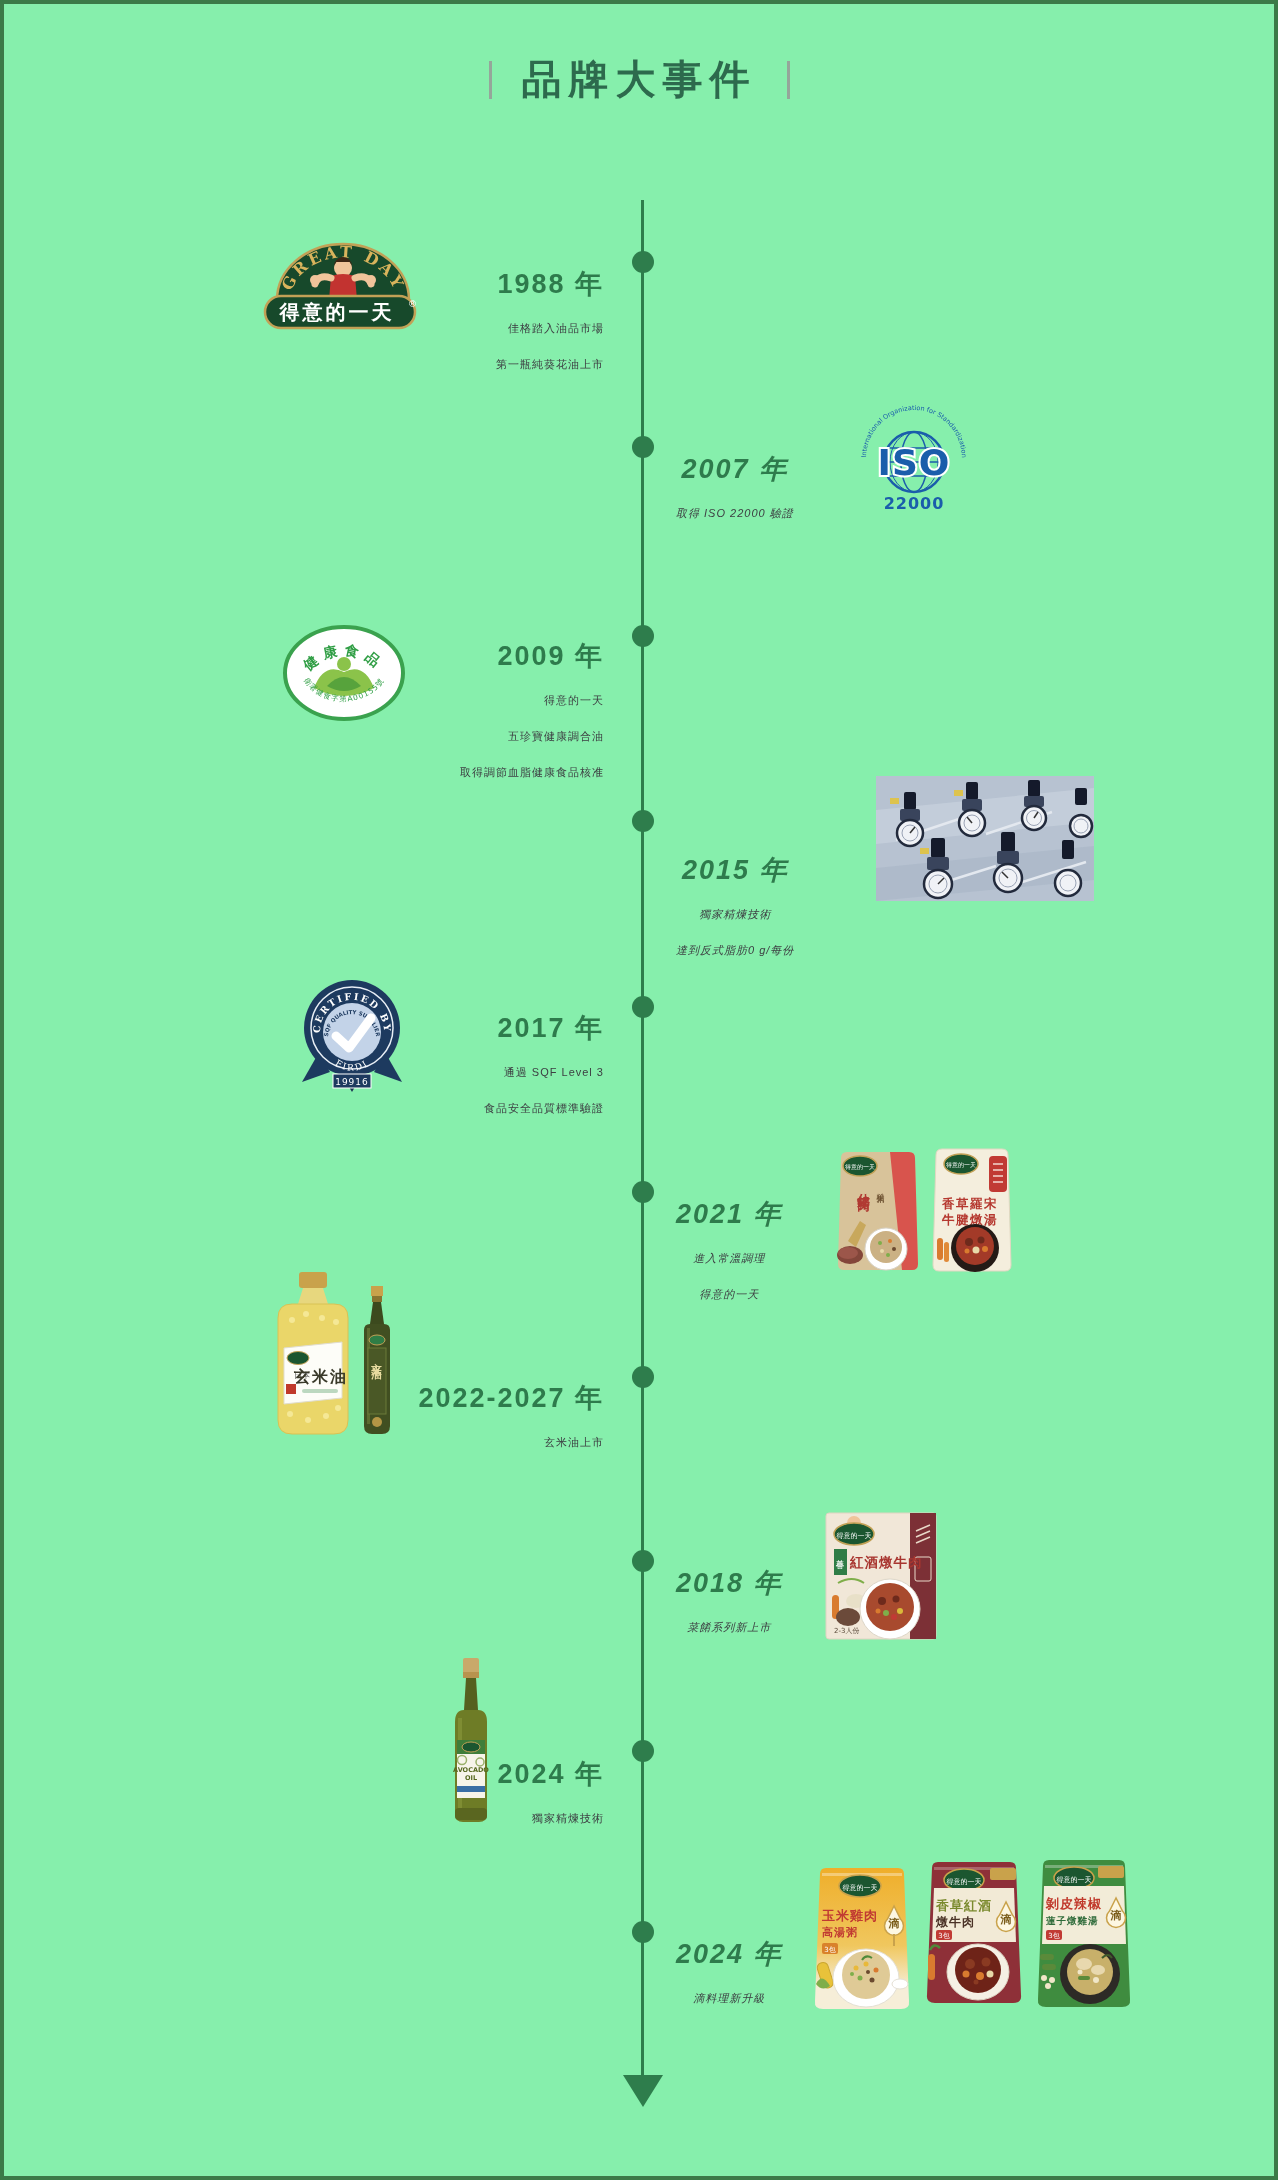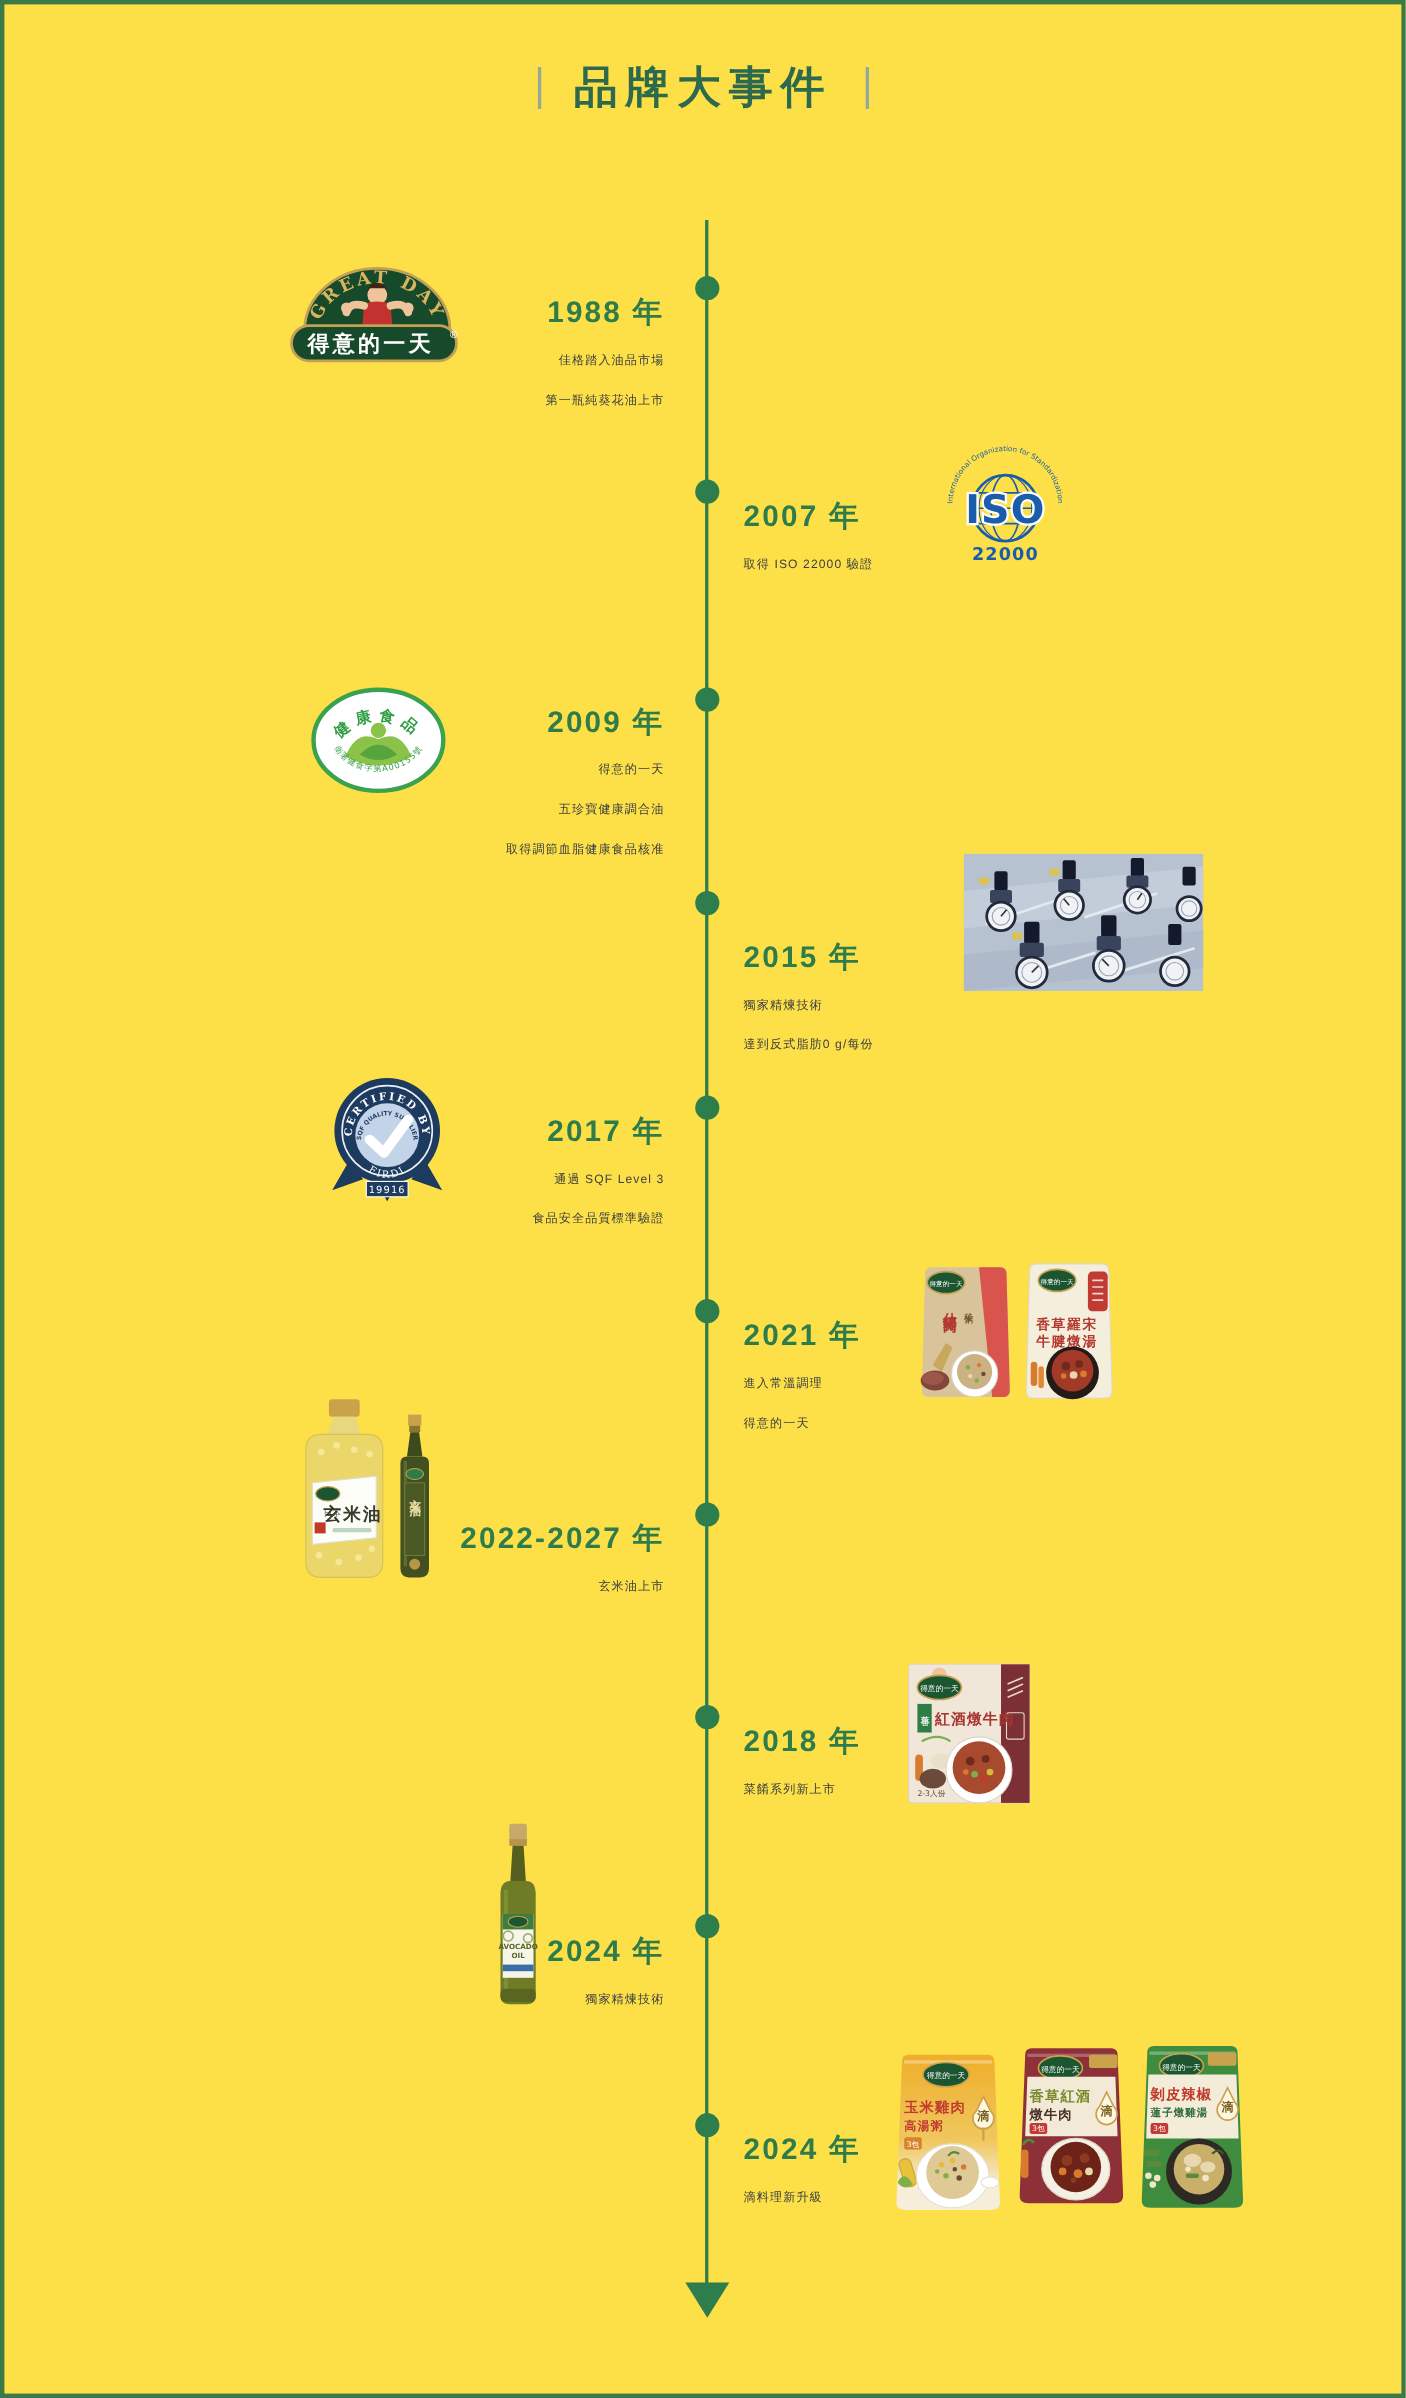--- a/index.html
+++ b/index.html
@@ -1,32 +1,32 @@
 <!DOCTYPE html>
 <html><head>
 <meta charset="utf-8">
 <style>
   html,body{margin:0;padding:0;background:#e8eae8;}
-  .page{position:relative;width:1278px;height:2180px;margin:0 auto;background:#fde047;
+  .page{position:relative;width:1278px;height:2180px;margin:0 auto;background:#86efac;
         border:4px solid #3b7a48;box-sizing:border-box;overflow:hidden;
         font-family:"Liberation Sans","DejaVu Sans",sans-serif;}
   
   .title-row{position:absolute;top:48px;left:0;width:100%;display:flex;justify-content:center;align-items:center;gap:30px;}
   .title-bar{width:3px;height:38px;background:#95a69a;}
   .title-text{font-family:"DejaVu Serif","Liberation Serif",serif;font-size:40px;font-weight:bold;
               color:#2d6a4d;letter-spacing:7px;}
   
   .tl-line{position:absolute;left:637px;top:196px;width:3px;height:1876px;background:#2e7d4c;}
   .tl-arrow{position:absolute;left:619px;top:2071px;width:0;height:0;
             border-left:20px solid transparent;border-right:20px solid transparent;border-top:32px solid #2e7d4c;}
   .dot{position:absolute;left:628px;width:22px;height:22px;border-radius:50%;background:#2e7d4c;}
   
   .m-text{position:absolute;}
   .m-text.left{right:670px;text-align:right;}
-  .m-text.right{left:672px;text-align:left;}
+  .m-text.right{left:672px;text-align:center;font-style:italic;}
   .year{font-size:27px;font-weight:bold;color:#2e7b4c;letter-spacing:2px;margin-bottom:8px;white-space:nowrap;margin-top:26px;}
   .mline{font-size:11px;color:#3d4043;line-height:36px;letter-spacing:1px;white-space:nowrap;}
   .img{position:absolute;display:block;}
   svg text{font-family:"DejaVu Sans","Liberation Sans",sans-serif;}
   svg .serif{font-family:"DejaVu Serif","Liberation Serif",serif;}
 </style>
 </head>
 <body>
 
 <div class="page">

